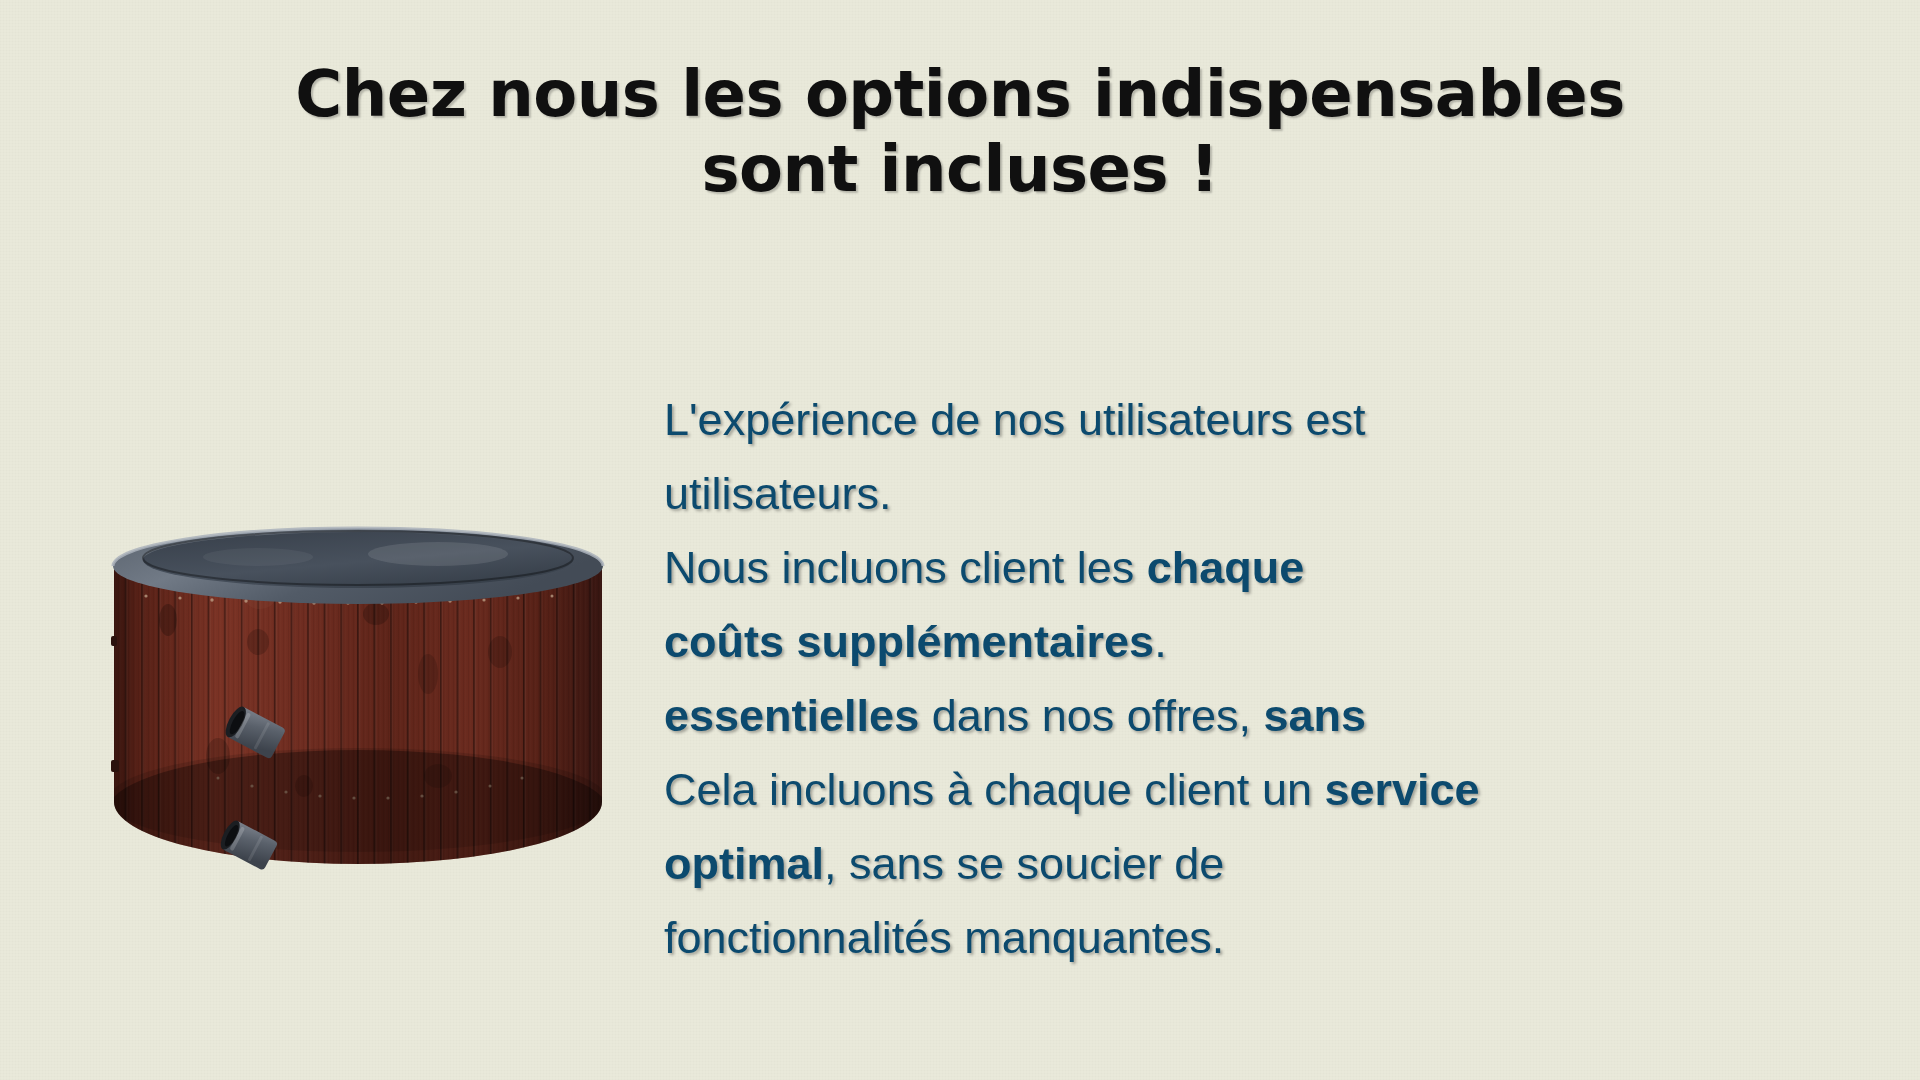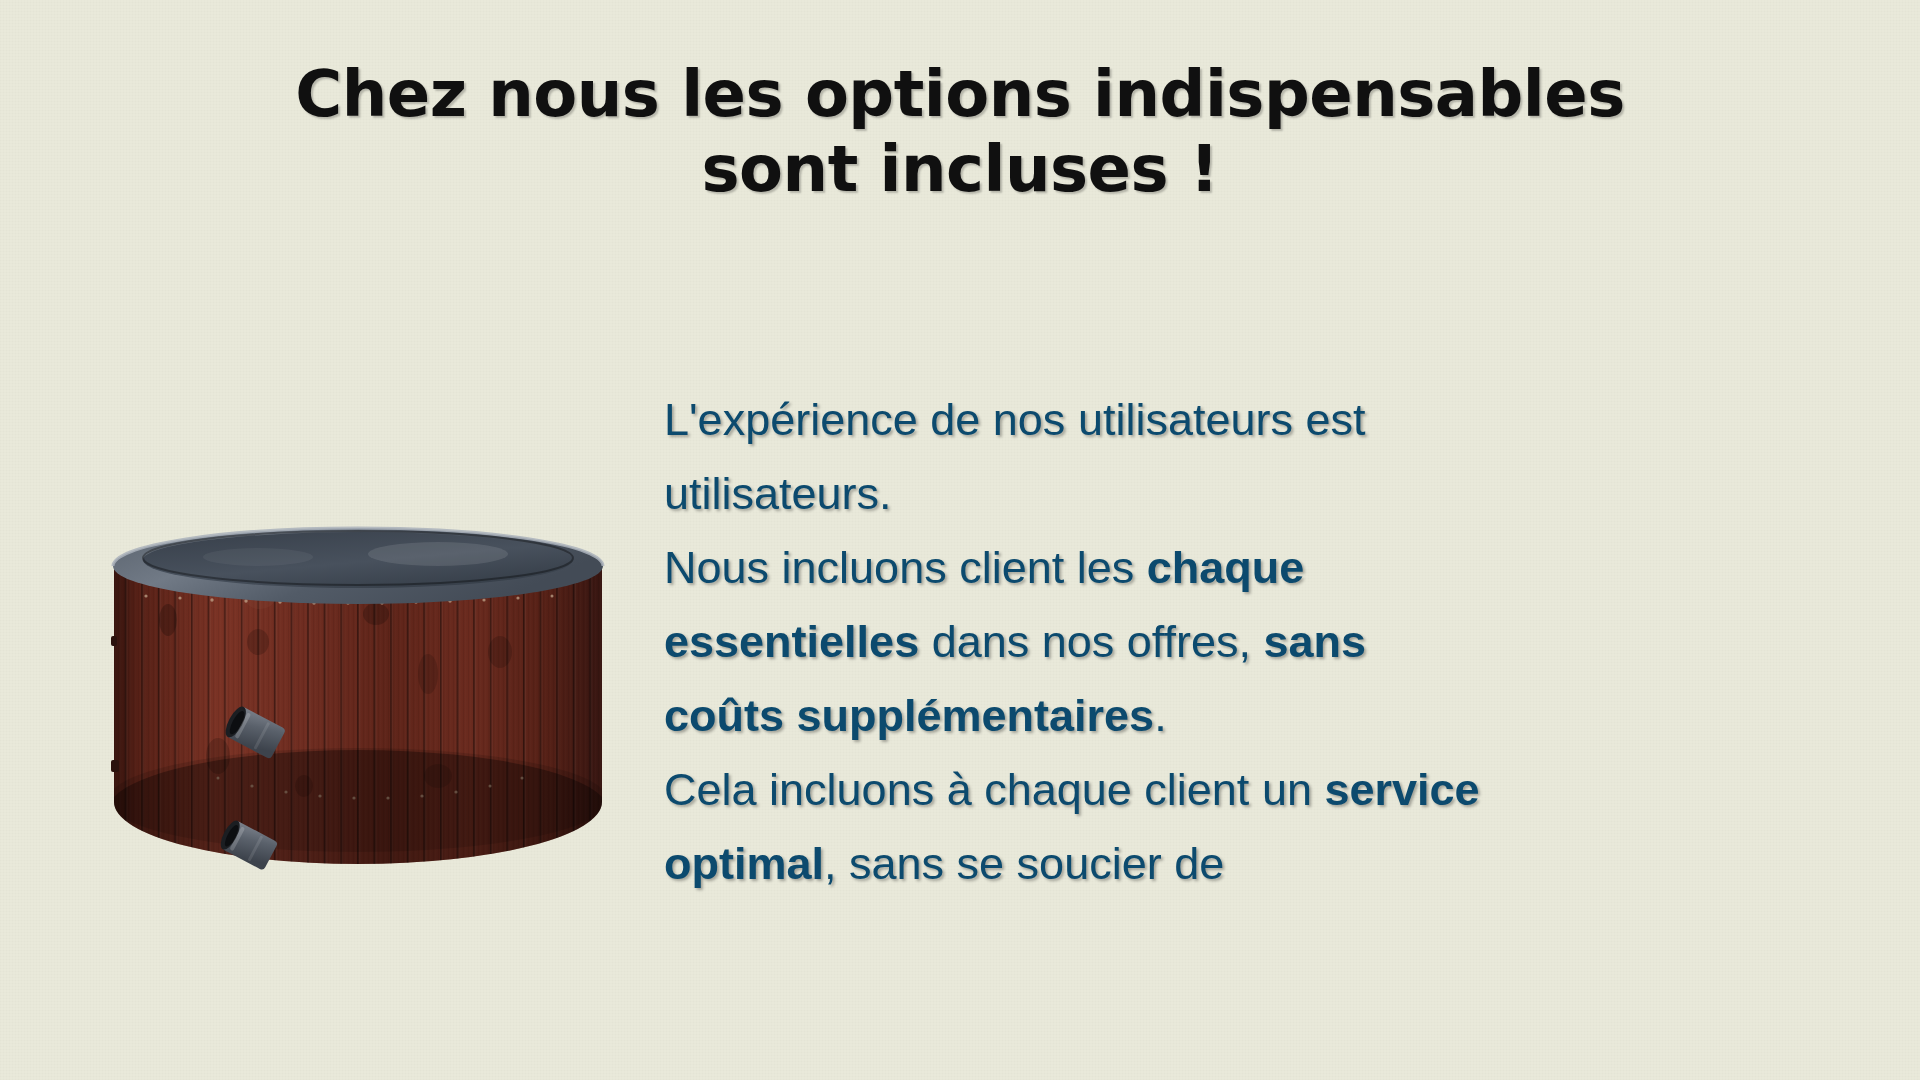--- a/index.html
+++ b/index.html
@@ -228,20 +228,21 @@
         <rect x="29" y="2" width="3" height="28" rx="1.5" fill="rgba(255,255,255,0.10)"></rect>
       </g>
     </svg>
   </div>
 
   <div class="body-block">
     <div class="body-text" id="body-text" style="color: #0c4a6e;">
         <div><span>L'expérience de nos utilisateurs est</span></div>
         <div><span>utilisateurs.</span></div>
         <div><span>Nous incluons client les </span><span class="b">chaque</span></div>
+        <div><span class="b">coûts supplémentaires</span><span>.</span></div>
         <div><span class="b">essentielles</span><span> dans nos offres, </span><span class="b">sans</span></div>
-        <div><span class="b">coûts supplémentaires</span><span>.</span></div>
         <div><span>Cela incluons à chaque client un </span><span class="b">service</span></div>
         <div><span class="b">optimal</span><span>, sans se soucier de</span></div>
+        <div><span>fonctionnalités manquantes.</span></div>
       </div>
   </div>
 
 </div>
 
 </body></html>

